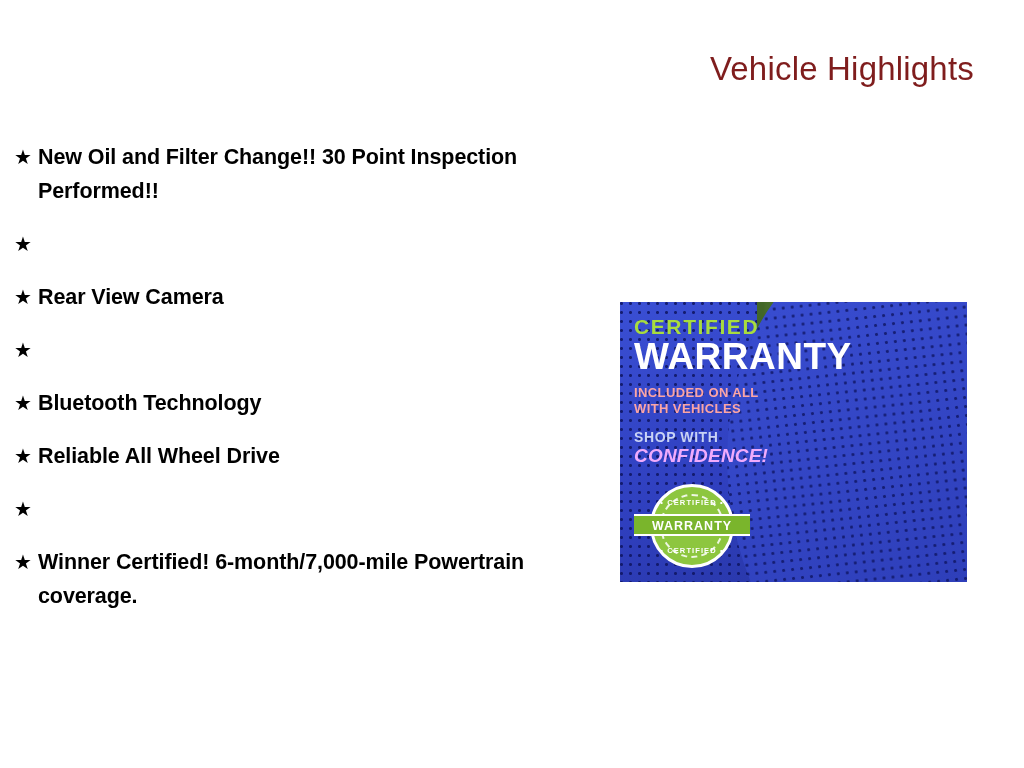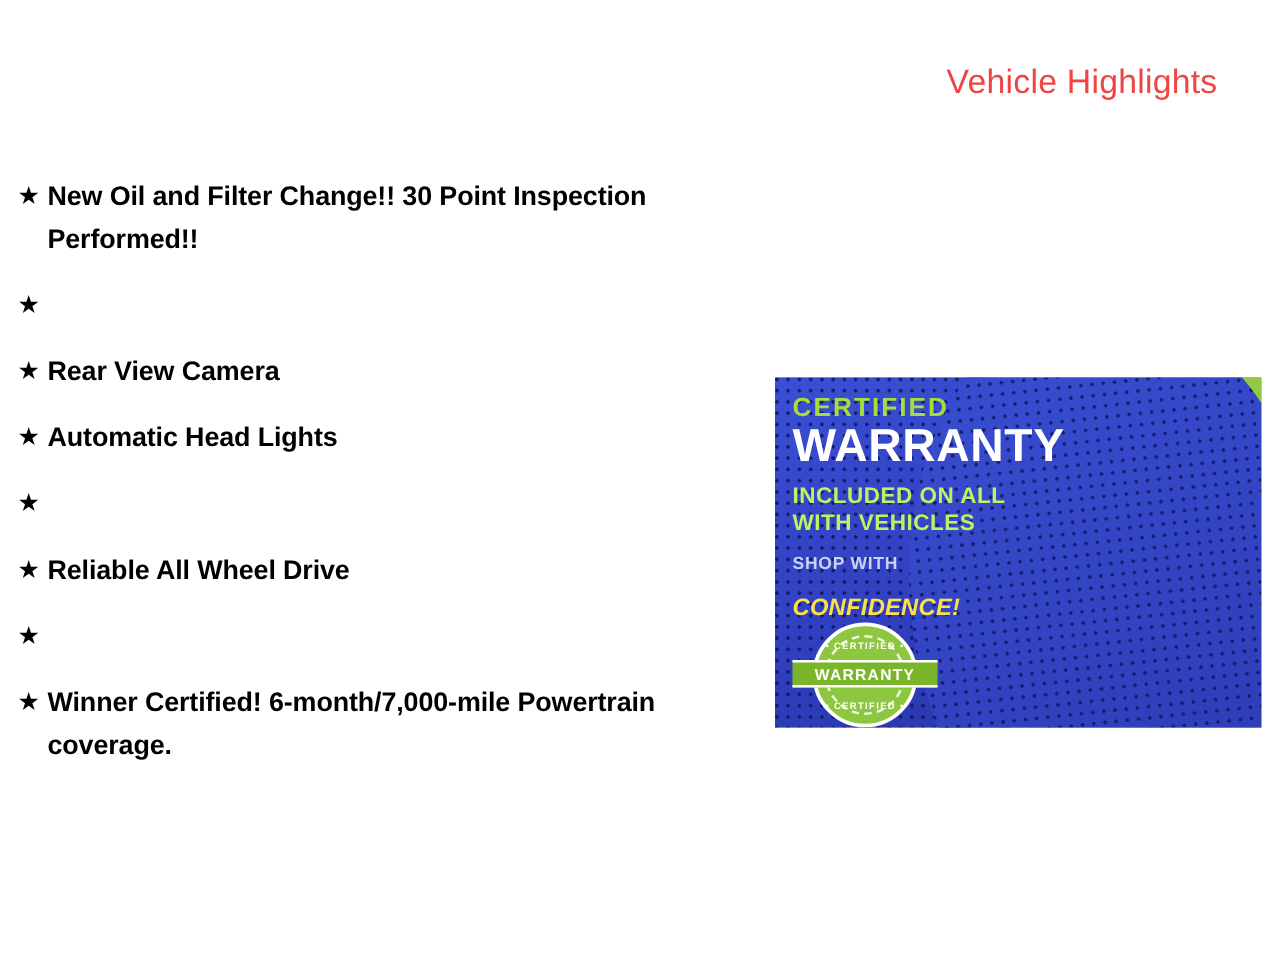--- a/index.html
+++ b/index.html
@@ -15,23 +15,23 @@
     position: relative;
     width: 1024px;
     height: 768px;
     overflow: hidden;
     background: #ffffff;
   }
   .page-title {
     position: absolute;
     top: 50px;
     right: 50px;
-    font-size: 27px;
+    font-size: 33px;
     font-weight: 400;
-    color: #ef4444;
+    color: #7f1d1d;
     letter-spacing: 0.2px;
     white-space: nowrap;
   }
   .highlights {
     position: absolute;
     left: 10px;
     top: 140px;
     width: 600px;
   }
   .highlight-item {
@@ -54,21 +54,21 @@
     line-height: 34px;
     color: #000000;
     letter-spacing: -0.1px;
     max-width: 530px;
   }
   
   .banner {
     position: absolute;
     left: 620px;
     top: 302px;
-    width: 389px;
+    width: 347px;
     height: 280px;
     overflow: hidden;
     background: #2b3cc0;
   }
   .banner-bluepanel {
     position: absolute;
     inset: 0;
     background:
       radial-gradient(circle at 1.5px 1.5px, rgba(14,20,96,0.85) 1.3px, rgba(0,0,0,0) 1.6px) 0 0/9px 9px,
       linear-gradient(160deg, #3a4fd4 0%, #2f3fbe 55%, #26349f 100%);
@@ -196,46 +196,46 @@
   }
   .bt-warranty {
     font-size: 37px;
     font-weight: bold;
     letter-spacing: 0.5px;
     color: #ffffff;
     line-height: 1.05;
     margin-top: 1px;
   }
   .bt-included, .bt-used {
-    font-size: 18px;
+    font-size: 13px;
     font-weight: bold;
     letter-spacing: 0.4px;
-    color: #bef264;
+    color: #fca5a5;
     line-height: 1.25;
   }
   .bt-included { margin-top: 8px; }
   .bt-shop {
     font-size: 14px;
     font-weight: bold;
     letter-spacing: 0.6px;
     color: #c9d3f5;
     margin-top: 12px;
   }
   .bt-confidence {
     font-size: 19px;
     font-weight: bold;
     font-style: italic;
     letter-spacing: 0.2px;
-    color: #fde047;
-    margin-top: 18px;
+    color: #f0abfc;
+    margin-top: 0;
   }
   .seal {
     position: absolute;
     left: 30px;
-    bottom: 0;
+    bottom: 14px;
     width: 84px;
     height: 84px;
   }
   .seal-circle {
     position: absolute;
     left: 0; top: 0;
     width: 84px; height: 84px;
     border-radius: 50%;
     background: #8dc63f;
     border: 3px solid #ffffff;
@@ -293,25 +293,25 @@
       <span class="bullet-star">★</span>
     </div>
 
     <div class="highlight-item">
       <span class="bullet-star">★</span>
       <span class="highlight-text">Rear View Camera</span>
     </div>
 
     <div class="highlight-item">
       <span class="bullet-star">★</span>
-      <span class="highlight-text">Automatic Head Lights</span>
-    </div>
-
-    <div class="highlight-item">
-      <span class="bullet-star">★</span>
+    </div>
+
+    <div class="highlight-item">
+      <span class="bullet-star">★</span>
+      <span class="highlight-text">Bluetooth Technology</span>
     </div>
 
     <div class="highlight-item">
       <span class="bullet-star">★</span>
       <span class="highlight-text">Reliable All Wheel Drive</span>
     </div>
 
     <div class="highlight-item">
       <span class="bullet-star">★</span>
     </div>

